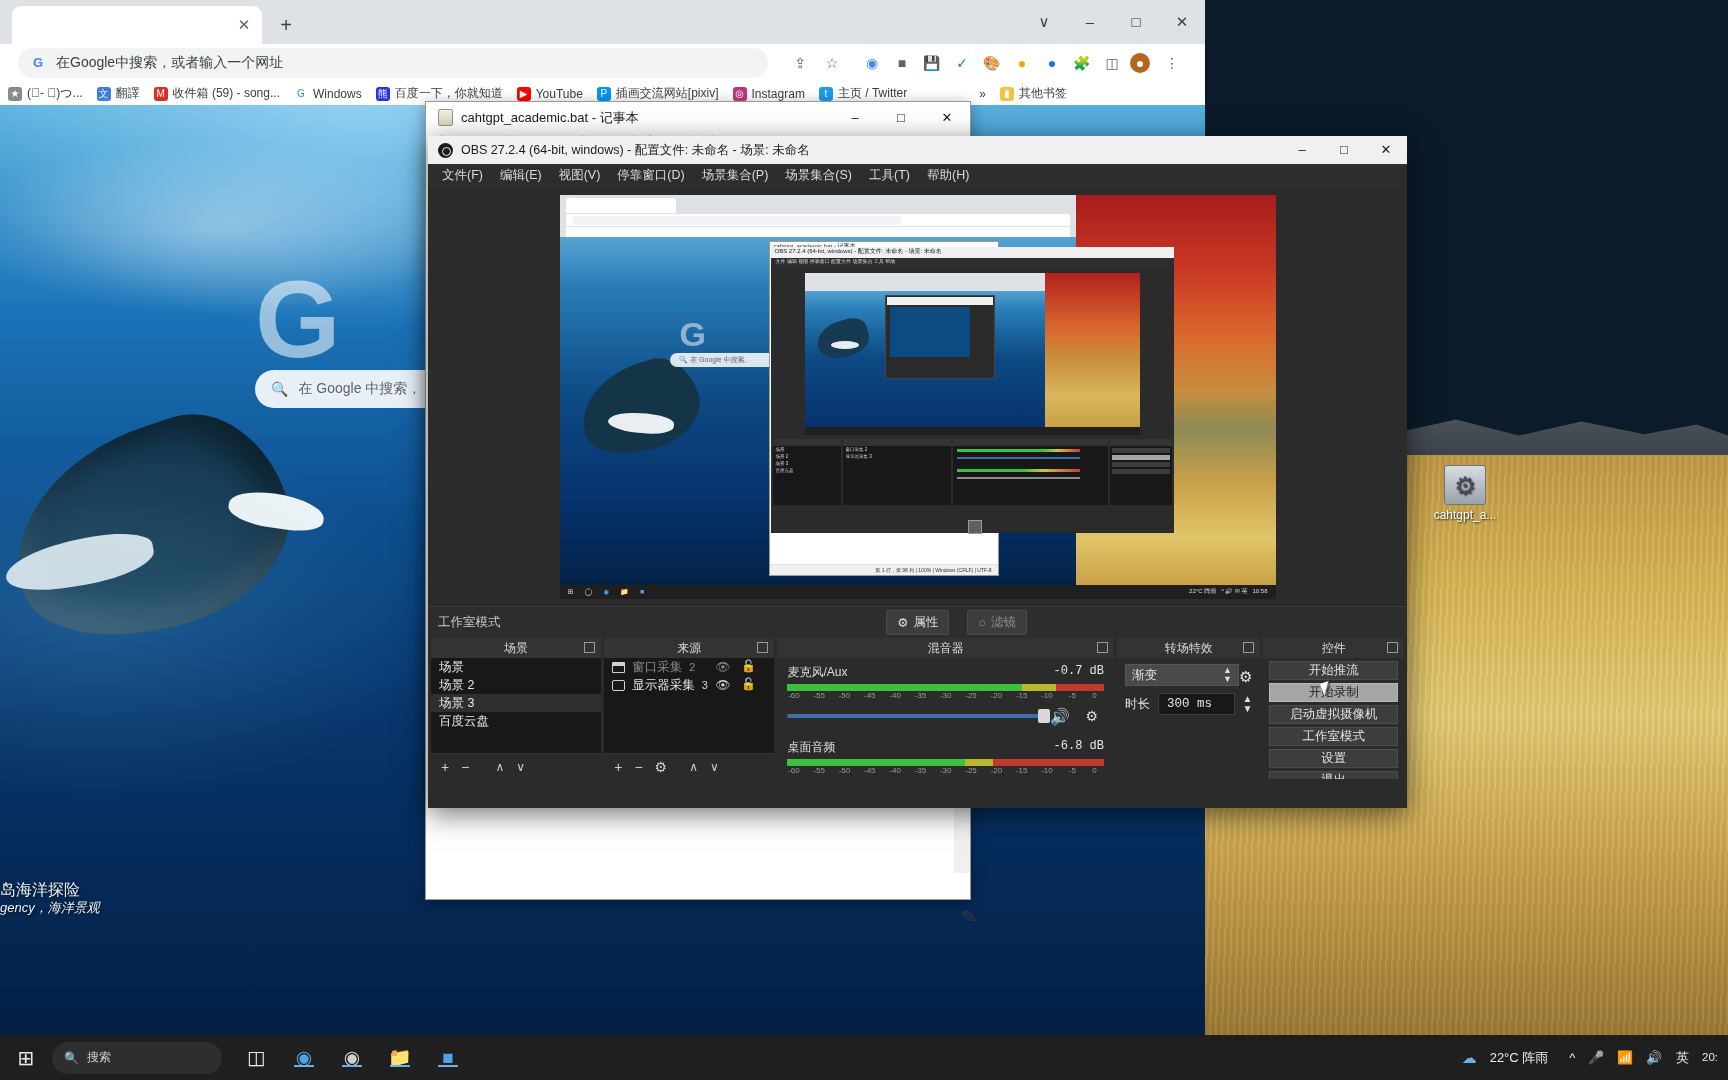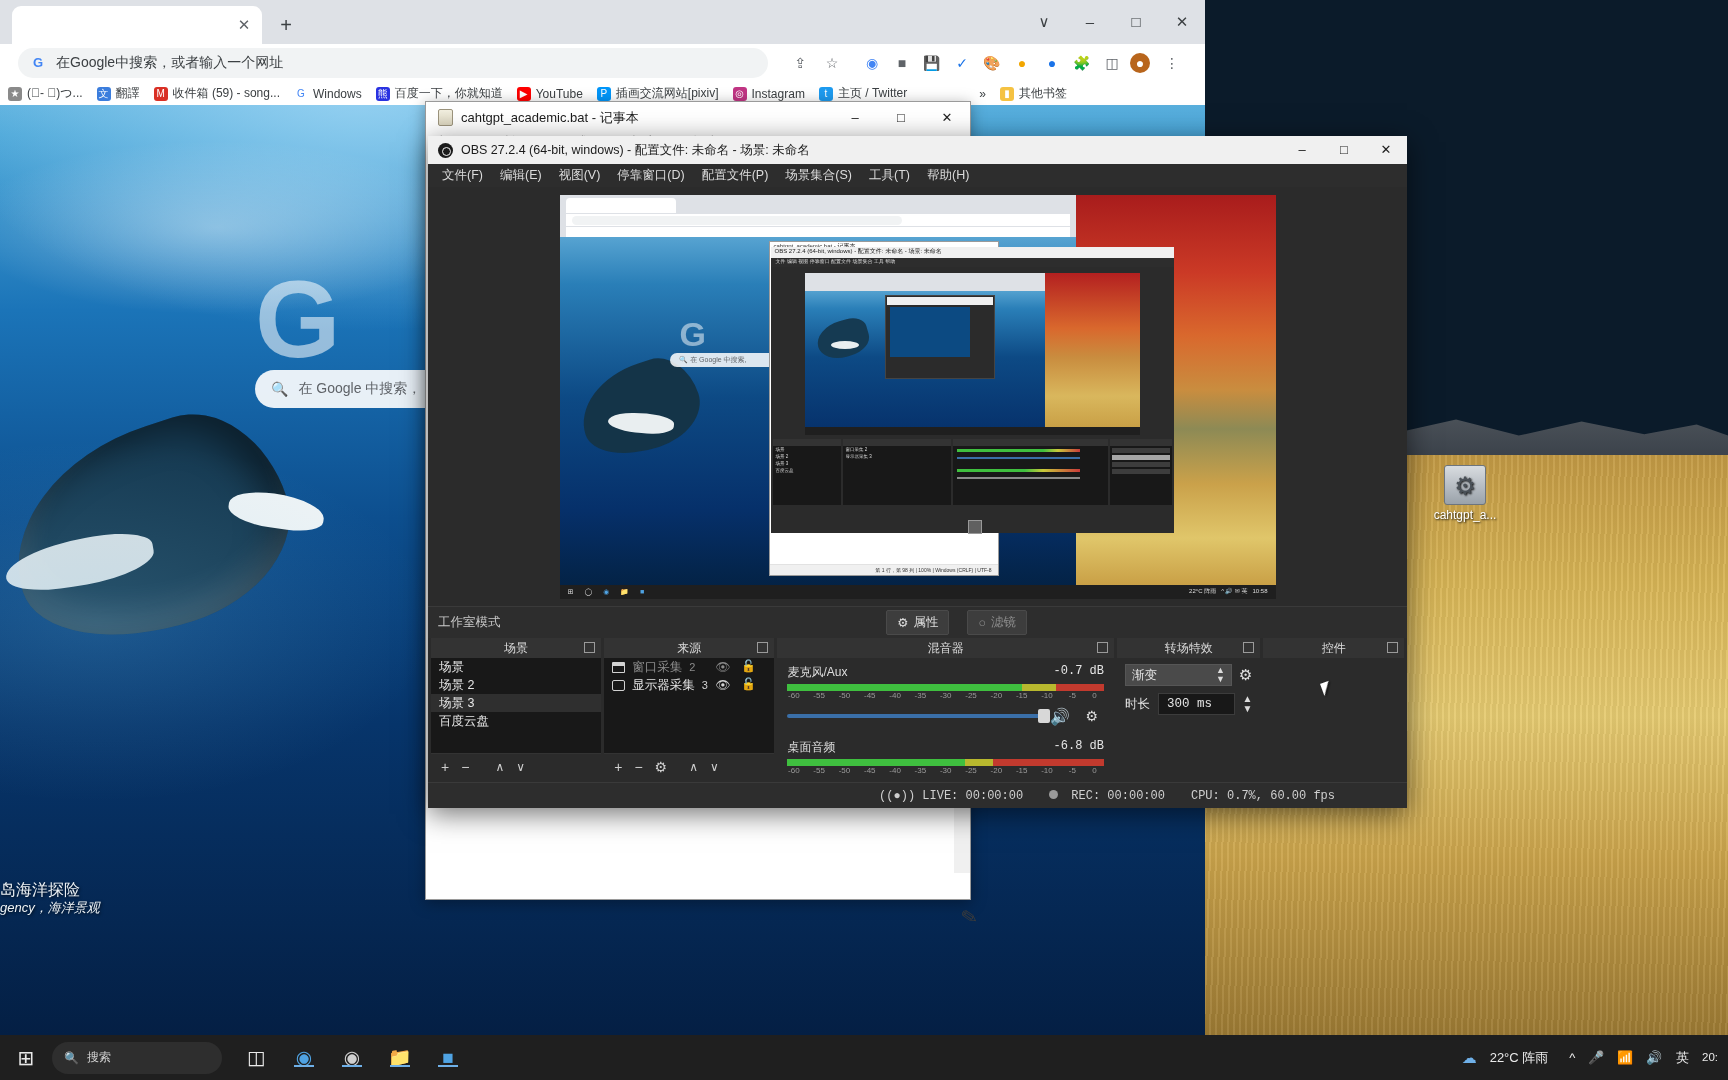--- a/index.html
+++ b/index.html
@@ -190,21 +190,21 @@
   .meter .seg{ position:absolute; top:0; bottom:0; }
   .ticks{ position:relative; height:11px; }
   .ticks span{ position:absolute; top:0; font-size:8px; color:#9a9a9a;
     font-family:"Liberation Sans",sans-serif; transform:translateX(-50%); }
   .slider{ margin-top:7px; height:14px; position:relative; display:flex; align-items:center;}
   .slider .rail{ position:absolute; left:0; right:62px; height:4px; background:#3a6fa8; border-radius:2px;}
   .slider .knob{ position:absolute; width:12px;height:14px; background:#d8d8d8; border-radius:2px;}
   .slider .spk{ position:absolute; right:34px; font-size:16px; color:#ddd;}
   .slider .gear{ position:absolute; right:6px; font-size:14px; color:#ddd;}
 
-  .trans-row{ display:flex; align-items:center; gap:7px; padding:6px 8px 0;}
+  .trans-row{ display:flex; align-items:flex-end; padding:6px 8px 0;font-family:Liberation Serif, serif;}
   .combo{ flex:1; height:22px; background:#4a4a4a; border:1px solid #565656;
     display:flex; align-items:center; padding:0 6px; justify-content:space-between; font-size:12.5px;}
   .spin{ font-size:9px; color:#ddd; line-height:1.0; text-align:center;}
   .dur-row{ display:flex; align-items:center; gap:8px; padding:7px 8px 0;justify-content:center;}
   .dur-input{ flex:1; height:22px; background:#181818; border:1px solid #3c3c3c;
     display:flex; align-items:center; padding:0 8px; font-size:12.5px;
     font-family:"Liberation Mono","DejaVu Sans Mono",monospace;}
   .ctl-btn{ height:19px; margin:3px 6px 0; background:#3d3d3d; border:1px solid #4c4c4c;
     display:flex; align-items:center; justify-content:center; font-size:12.5px; color:#e2e2e2;}
   .ctl-btn.hot{ background:#a6a6a6; color:#1c1c1c; border-color:#b8b8b8;}
@@ -360,21 +360,21 @@
     <span>OBS 27.2.4 (64-bit, windows) - 配置文件: 未命名 - 场景: 未命名</span>
     <div class="obs-wctl" style="right:84px;">–</div>
     <div class="obs-wctl" style="right:42px;">□</div>
     <div class="obs-wctl close" style="right:0;">✕</div>
   </div>
   <div class="obs-menu">
     <span>文件(F)</span>
     <span>编辑(E)</span>
     <span>视图(V)</span>
     <span>停靠窗口(D)</span>
-    <span>配置文件(P)</span>
+    <span>场景集合(P)</span>
     <span>场景集合(S)</span>
     <span>工具(T)</span>
     <span>帮助(H)</span>
   </div>
 
   <div class="obs-preview">
     <div class="obs-canvas">
 
       <div style="position:absolute;inset:0;background:linear-gradient(180deg,#7fc4e8 0%,#2a7fb8 22%,#0d4a85 50%,#06306a 78%,#03203f 100%);"></div>
       <div style="position:absolute;right:0;top:0;width:200px;bottom:14px;background:linear-gradient(180deg,#a81c1c 0%,#cb3a26 20%,#d9682d 36%,#c98d3f 50%,#8d8a55 60%,#caa14a 74%,#e0c66a 88%,#c9a046 100%);"></div>
@@ -603,36 +603,31 @@
           <span class="spin" style="font-size:10px;">▲<br>▼</span>
         </div>
       </div>
     </div>
 
     <div class="dock" style="width:142px;">
       <div class="dock-hd">
         <span>控件</span>
         <span class="pop"></span>
       </div>
-    </div>
-  </div>
-
-  <div class="obs-status">
-    <span>
-      <span>((●))</span>
-      <span>LIVE:</span>
-      <span>00:00:00</span>
-    </span>
-    <span>
-      <span class="dot"></span>
-      <span>REC:</span>
-      <span>00:00:00</span>
-    </span>
-    <span>CPU: 0.7%, 60.00 fps</span>
-  </div>
+      <div class="dock-body" style="background:#2b2b2b;">
+        <div class="ctl-btn">开始推流</div>
+        <div class="ctl-btn hot">开始录制</div>
+        <div class="ctl-btn">启动虚拟摄像机</div>
+        <div class="ctl-btn">工作室模式</div>
+        <div class="ctl-btn">设置</div>
+        <div class="ctl-btn">退出</div>
+      </div>
+    </div>
+  </div>
+
 </div>
 
 <div class="cursor"></div>
 
 <div id="taskbar">
   <div class="tb-start">⊞</div>
   <div class="tb-search">
     <span>🔍</span>
     <span>搜索</span>
   </div>

